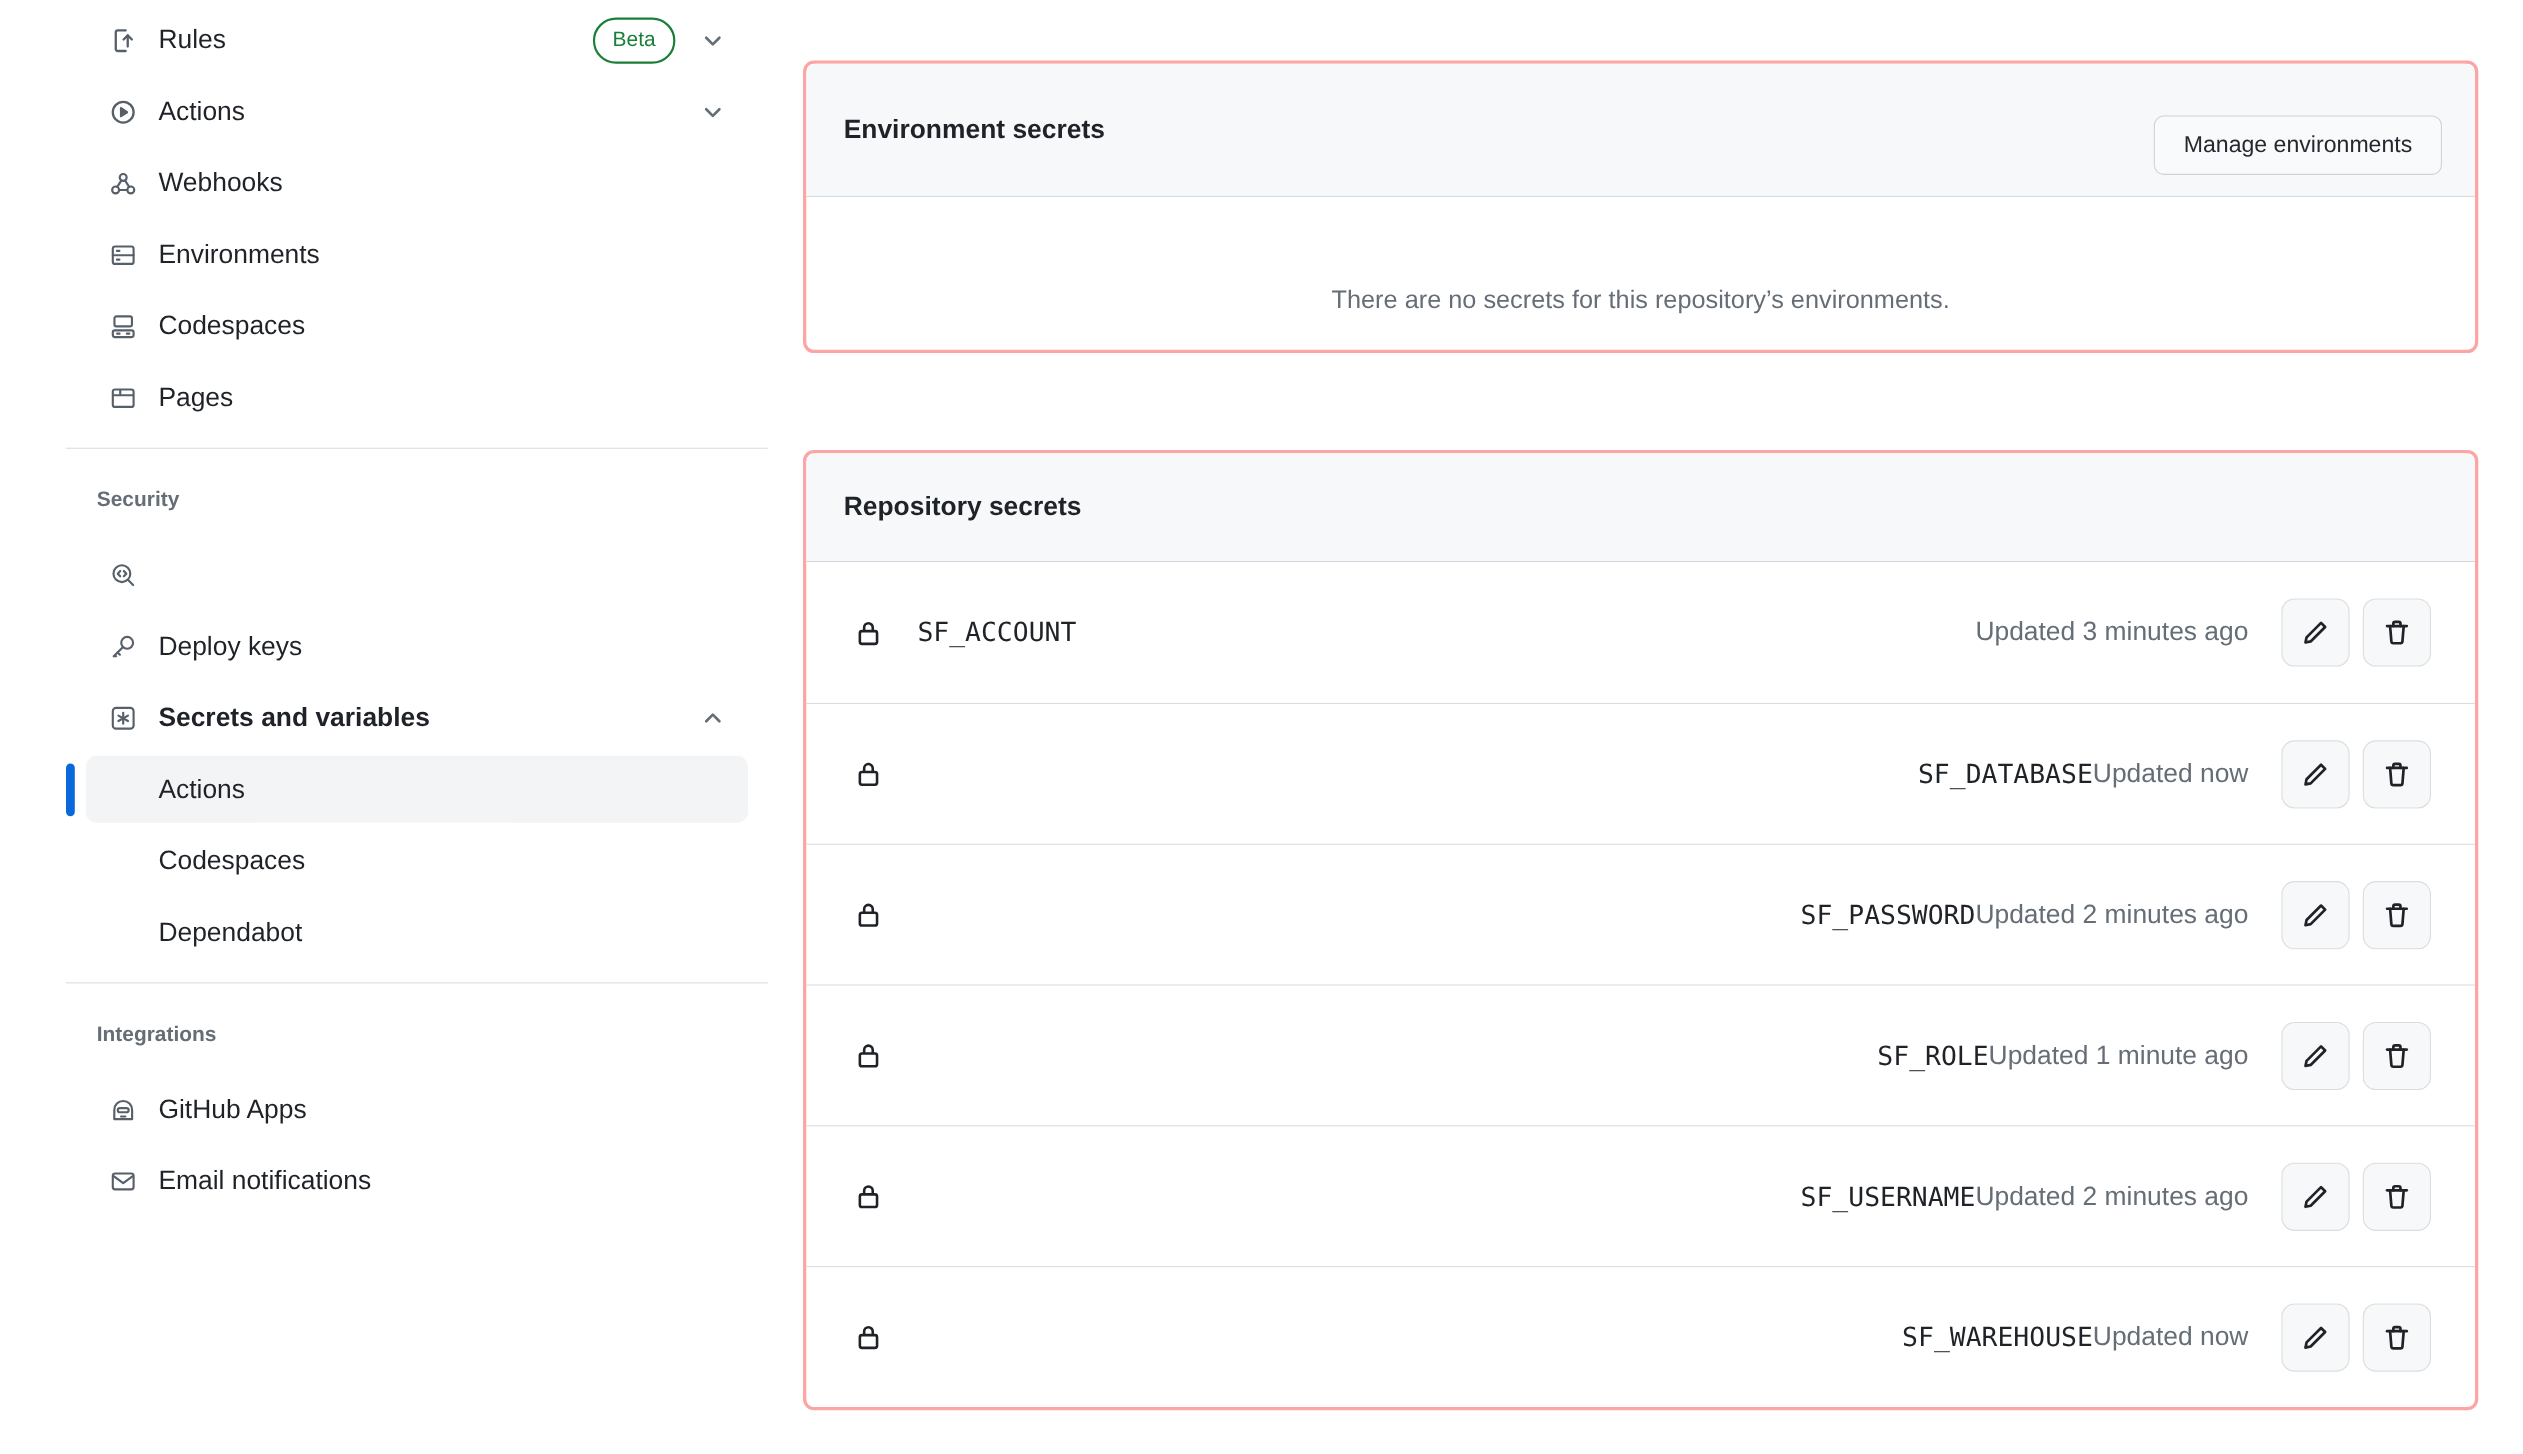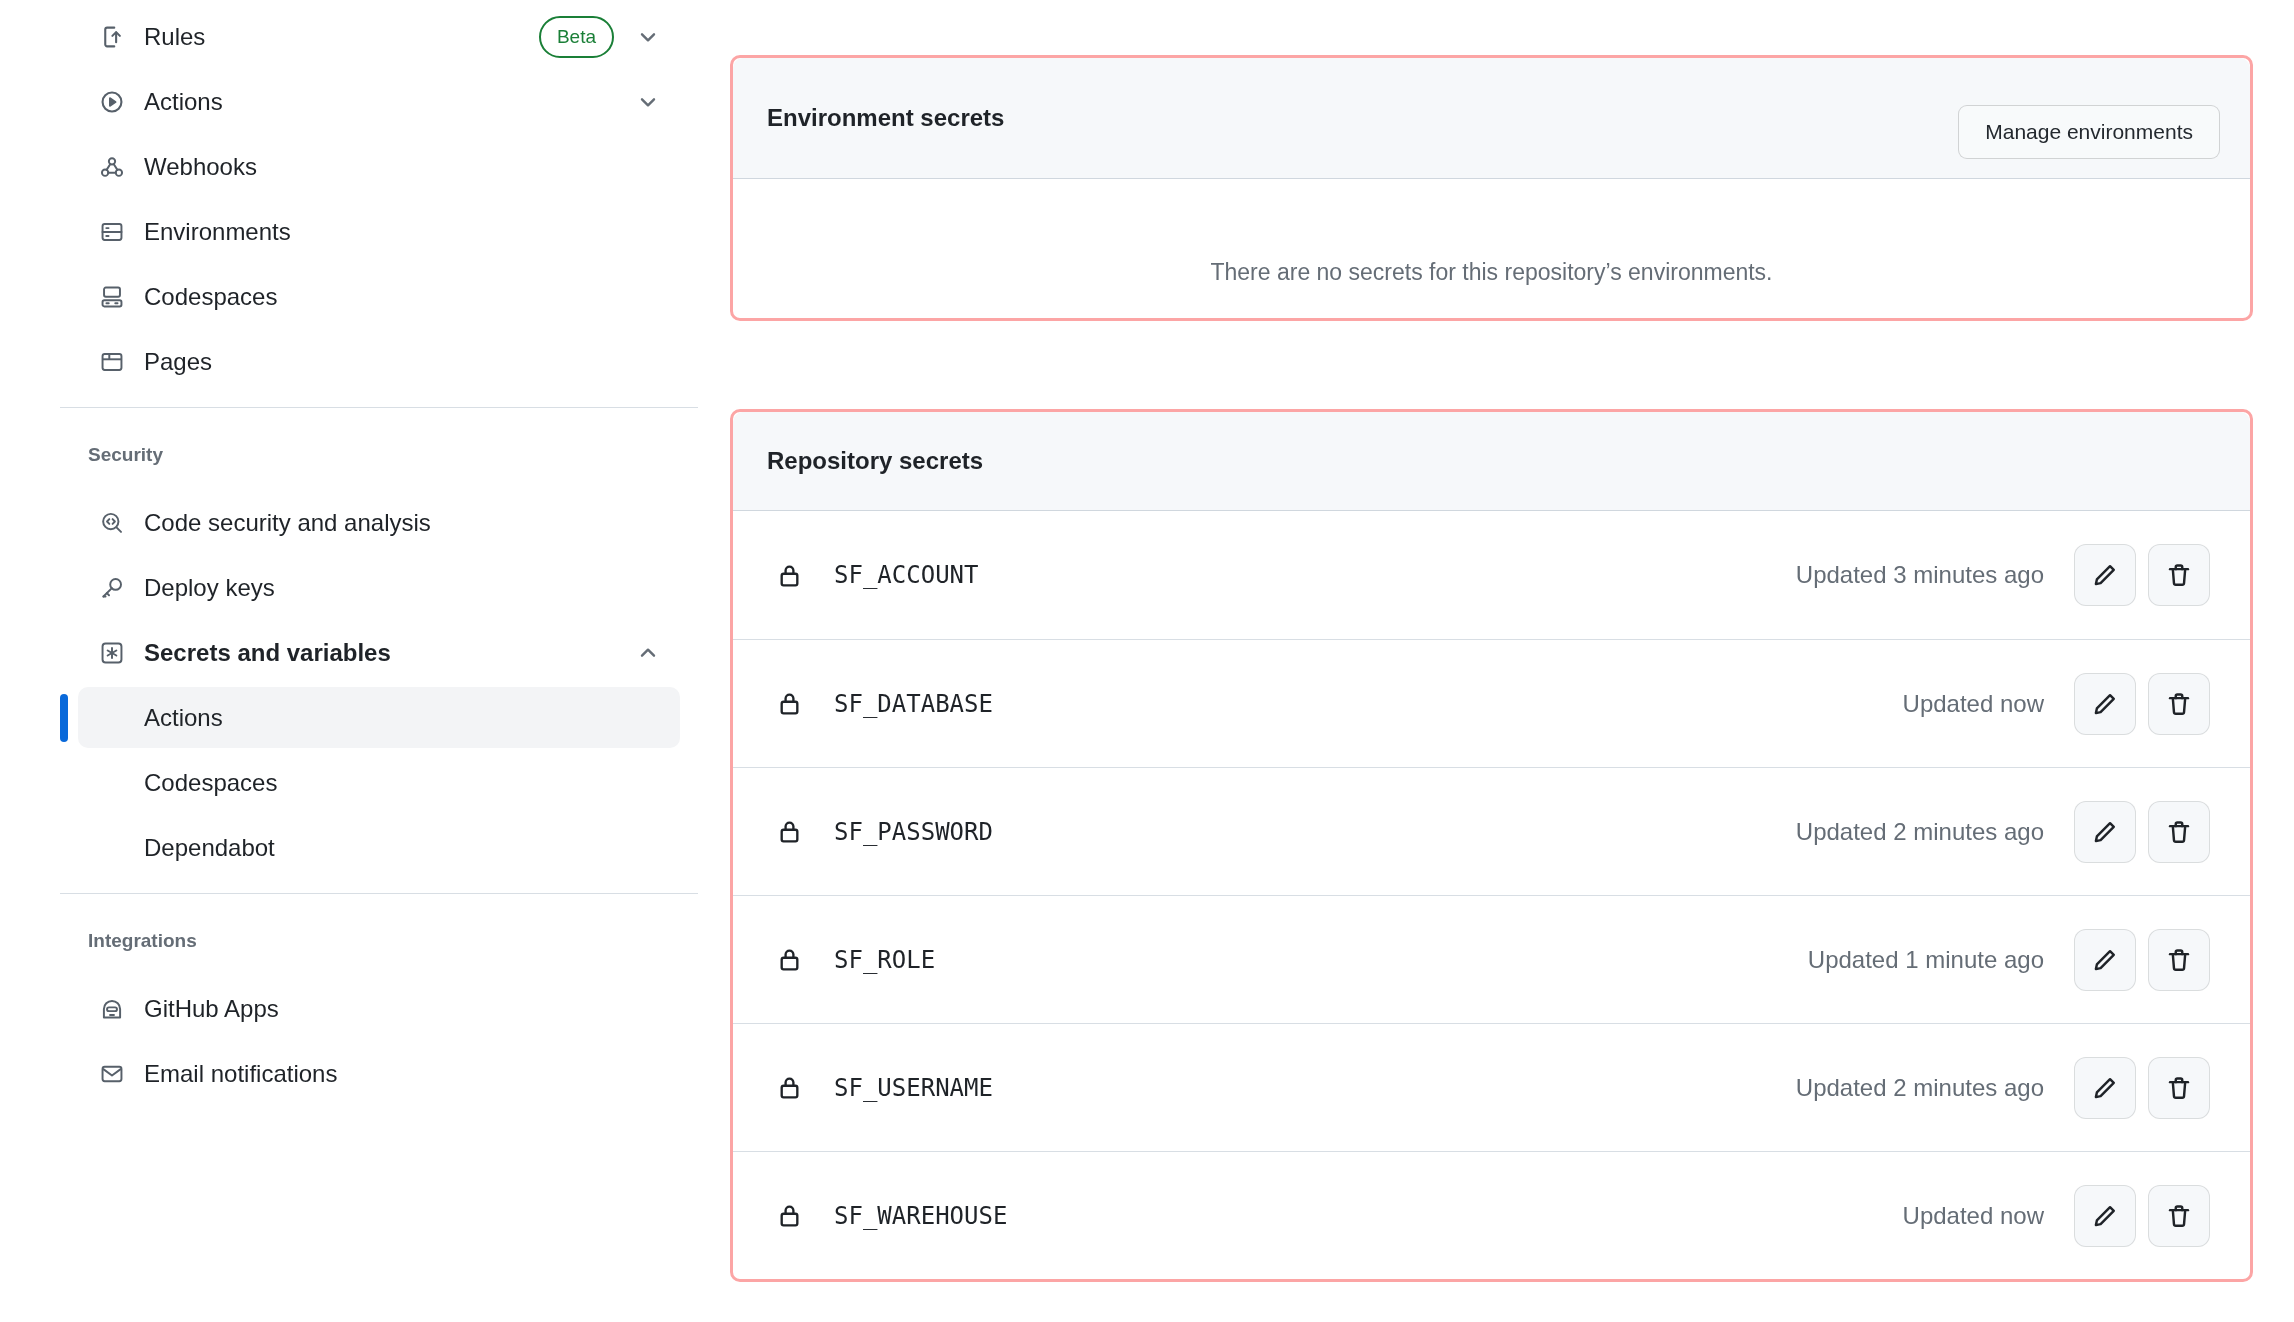--- a/index.html
+++ b/index.html
@@ -45,21 +45,21 @@
   .btn { display:inline-flex; align-items:center; justify-content:center;
     background:#f8fafb; color:#24292f; border:1.5px solid rgba(31,35,40,0.18);
     border-radius:9px; font-size:21px; font-weight:500; height:54px; padding:0 26px;
     cursor:pointer; font-family:inherit;margin-top:28px; }
   .env-body { height:139px; display:flex; align-items:center; justify-content:center;
     border-radius:0 0 10px 10px; }
   .empty-msg { font-size:23px; color:#656d76;margin-top:48px; }
 
   .repo-box { margin-top:88px; }
   .secret-row { display:flex; align-items:center; height:128px; padding:0 40px 0 44px; }
-  .secret-row + .secret-row { border-top:1px solid #d8dee4; }
+  .secret-row + .secret-row { border-top:1px solid #d8dee4;text-align:right; }
   .lock { width:25px; height:27px; flex:0 0 25px; display:flex; }
   .secret-name { font-family:"DejaVu Sans Mono","Liberation Mono",monospace;
     font-size:24px; color:#1f2328; margin-left:32px; flex:1 1 auto; }
   .row-right { display:flex; align-items:center; }
   .updated { font-size:24px; color:#656d76; margin-right:18px; white-space:nowrap; }
   .icon-btn { width:62px; height:62px; border-radius:12px; background:#f6f8fa;
     border:1.5px solid rgba(31,35,40,0.13); display:flex; align-items:center;
     justify-content:center; cursor:pointer; margin-left:12px; }
   .icon-btn svg { width:26px; height:26px; }
 
@@ -161,21 +161,20 @@
 
   <div class="nav-item">
     <span class="ic">
       <svg viewBox="0 0 16 16" fill="none" stroke="#57606a" stroke-width="1.3" stroke-linecap="round" stroke-linejoin="round">
         <circle cx="7.2" cy="7" r="5.1"></circle>
           <path d="M11 10.9 14 13.9"></path>
         <path d="M6.2 5.4 4.7 7 6.2 8.6"></path>
           <path d="M8.4 5.4 9.9 7 8.4 8.6"></path>
       </svg>
     </span>
-    <span class="nav-label">Code security and analysis</span>
   </div>
 
   <div class="nav-item">
     <span class="ic">
       <svg viewBox="0 0 16 16" fill="none" stroke="#57606a" stroke-width="1.3" stroke-linecap="round" stroke-linejoin="round">
         <circle cx="10.4" cy="5.6" r="3.6"></circle>
           <path d="M7.9 8.1 2.3 13.7"></path>
         <path d="M4.6 11.4 6 12.8"></path>
           <path d="M2.3 13.7 3.7 13.7"></path>
       </svg>

